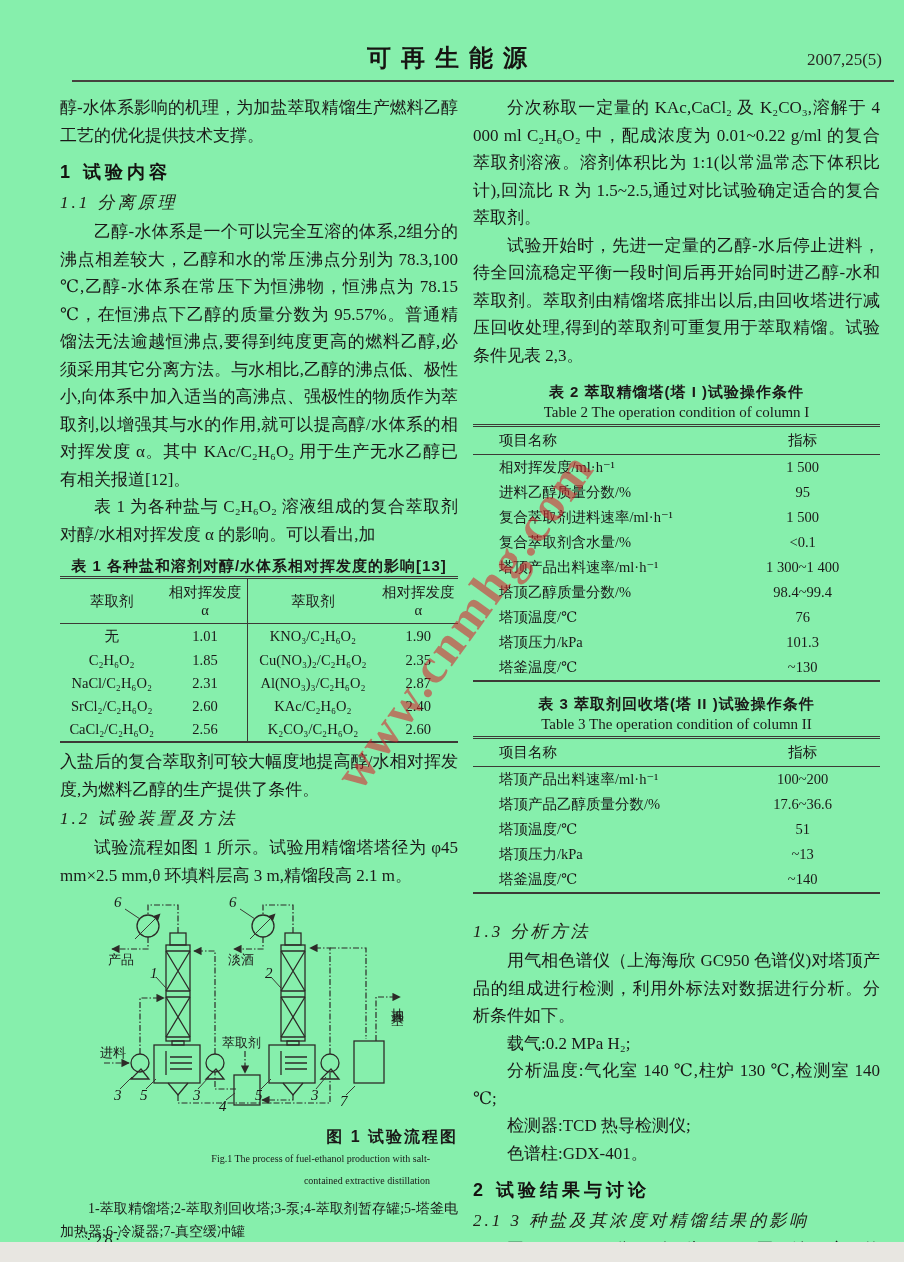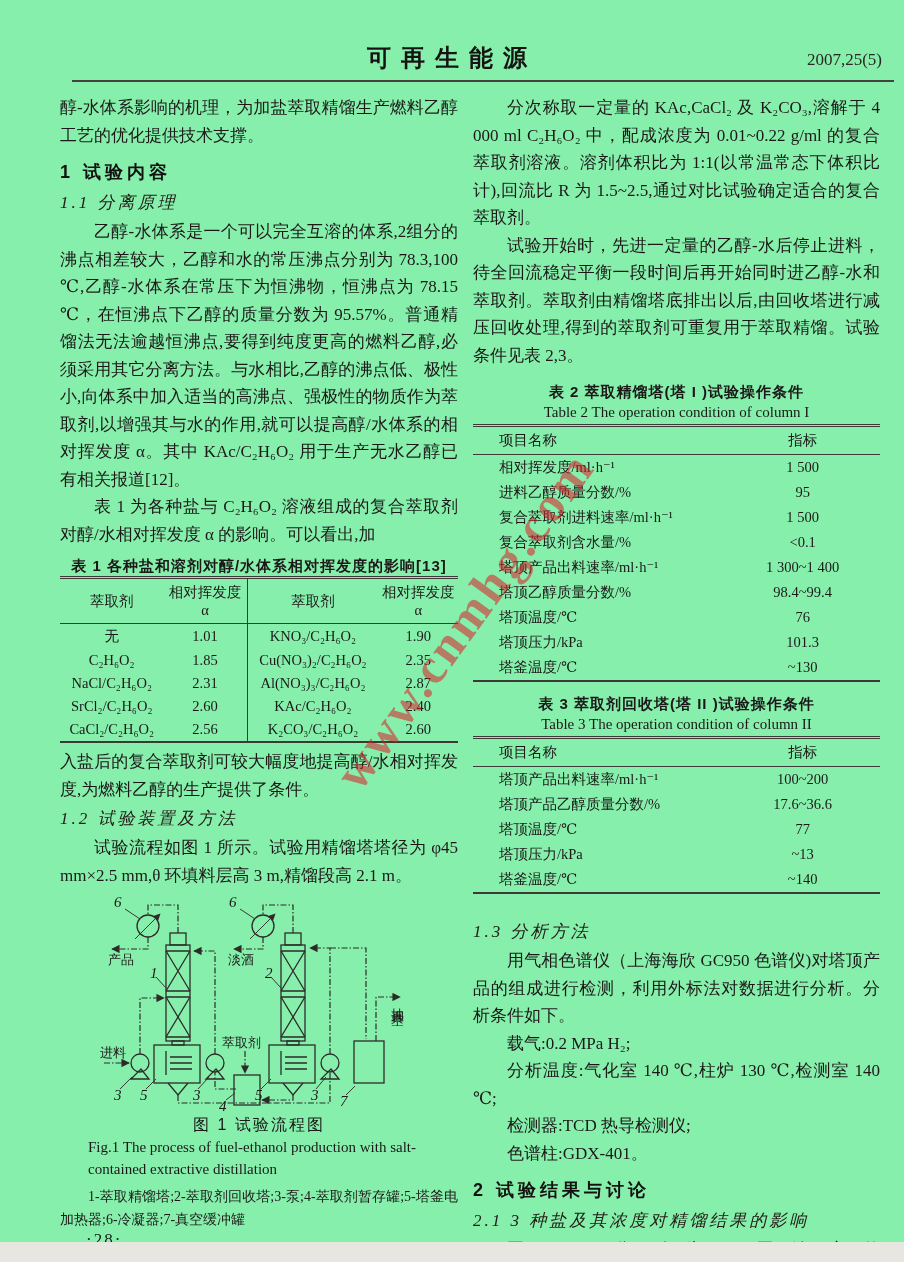--- a/index.html
+++ b/index.html
@@ -35,23 +35,23 @@
   table.tbl1 th:nth-child(2),table.tbl1 td:nth-child(2){width:21%;}
   table.tbl1 th:nth-child(3),table.tbl1 td:nth-child(3){width:33%;}
   table.kv th:first-child,table.kv td:first-child{text-align:left;padding-left:26px;width:62%;}
   table.kv th:last-child,table.kv td:last-child{text-align:center;}
   
   .figure{position:relative;width:322px;height:218px;margin:4px 0 0 38px;}
   .figure svg{position:absolute;left:0;top:0;}
   .fig-label{position:absolute;font-size:13px;line-height:14px;color:#1b1918;white-space:nowrap;}
   .fig-num{position:absolute;font-size:15px;font-style:italic;color:#1b1918;}
   .fig-vert{writing-mode:vertical-rl;letter-spacing:3px;}
-  .fig-caption-cn{margin-top:4px;text-align:center;font-family:"Liberation Sans","DejaVu Sans",sans-serif;
-        font-weight:normal;font-size:16px;letter-spacing:2px;}
-  .fig-caption-en{text-align:left;font-size:15px;line-height:22px;padding:0 28px;}
+  .fig-caption-cn{margin-top:16px;text-align:right;font-family:"Liberation Sans","DejaVu Sans",sans-serif;
+        font-weight:bold;font-size:16px;letter-spacing:2px;}
+  .fig-caption-en{text-align:right;font-size:10px;line-height:22px;padding:0 28px;}
   .fig-legend{margin-top:5px;font-size:14px;line-height:23px;text-align:justify;text-indent:2em;}
   
   .page-number{position:absolute;left:86px;top:1230px;font-size:17px;letter-spacing:2px;}
   .watermark{position:absolute;left:346px;top:754px;transform:rotate(-54deg);transform-origin:0 50%;
         font-size:50px;font-weight:bold;letter-spacing:3px;color:rgba(220,28,40,0.55);
         white-space:nowrap;pointer-events:none;z-index:5;font-family:"Liberation Serif",serif;}
   .pipes{fill:none;stroke:#2d2b28;stroke-width:1.2;stroke-dasharray:6 2 1.5 2;}
   .vessel{fill:none;stroke:#2d2b28;stroke-width:1.3;}
   .leader{fill:none;stroke:#3a3834;stroke-width:1;}
 </style>
@@ -318,21 +318,21 @@
             <td>100~200</td>
           </tr>
 
           <tr>
             <td>塔顶产品乙醇质量分数/%</td>
             <td>17.6~36.6</td>
           </tr>
 
           <tr>
             <td>塔顶温度/℃</td>
-            <td>77</td>
+            <td>51</td>
           </tr>
 
           <tr>
             <td>塔顶压力/kPa</td>
             <td>~13</td>
           </tr>
 
           <tr>
             <td>塔釜温度/℃</td>
             <td>~140</td>

